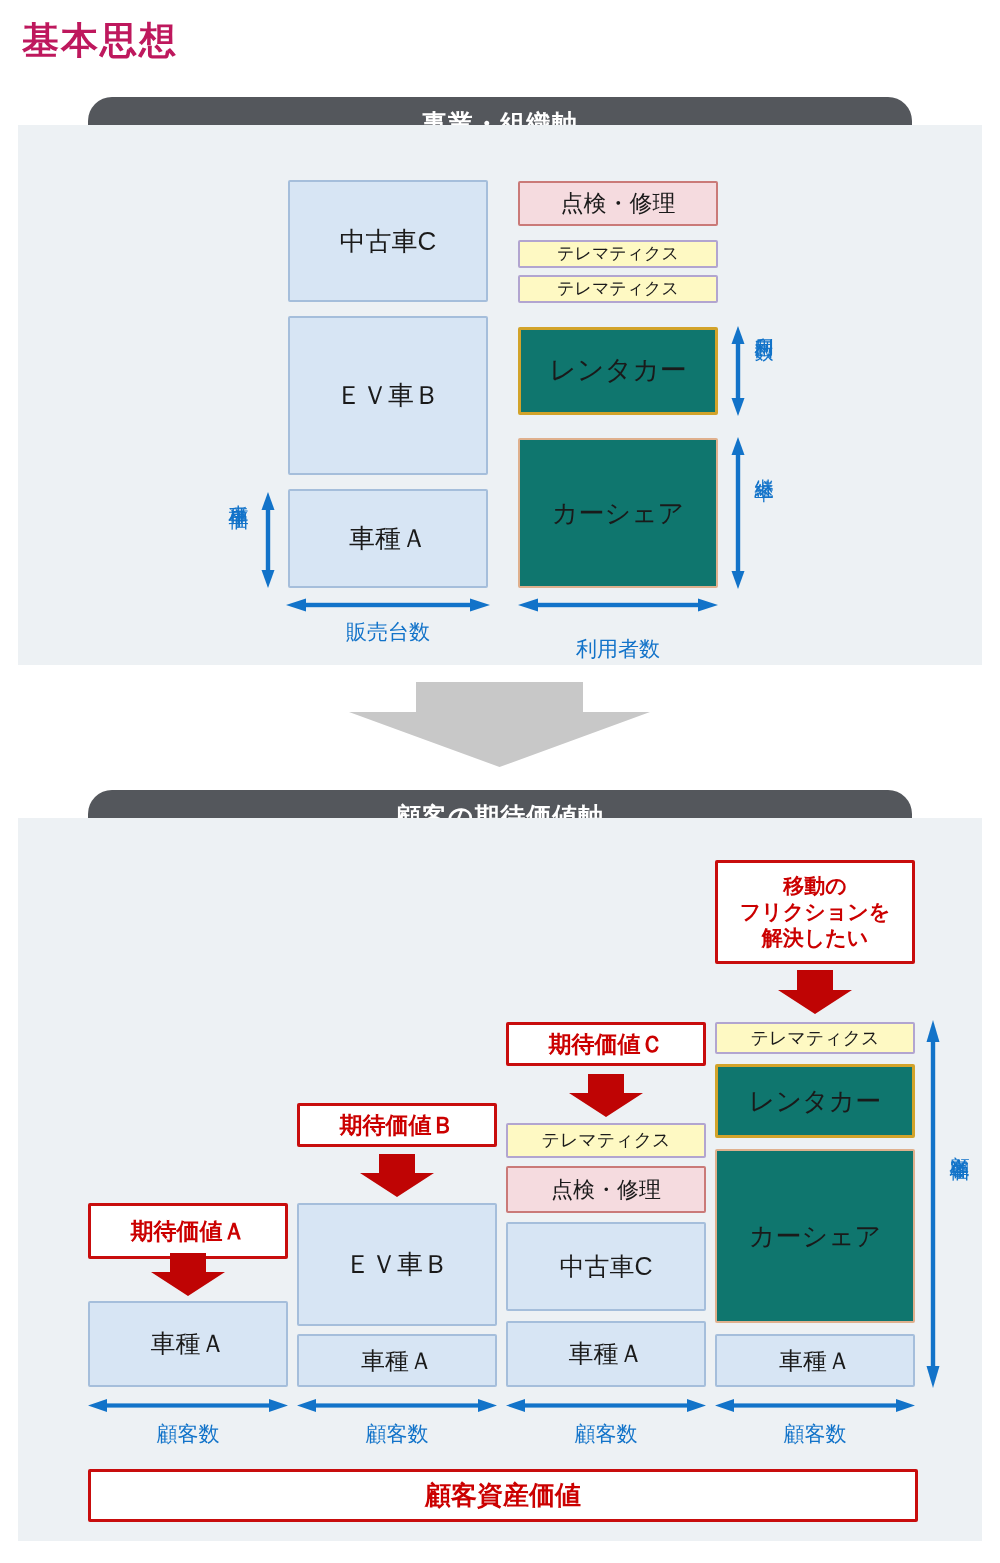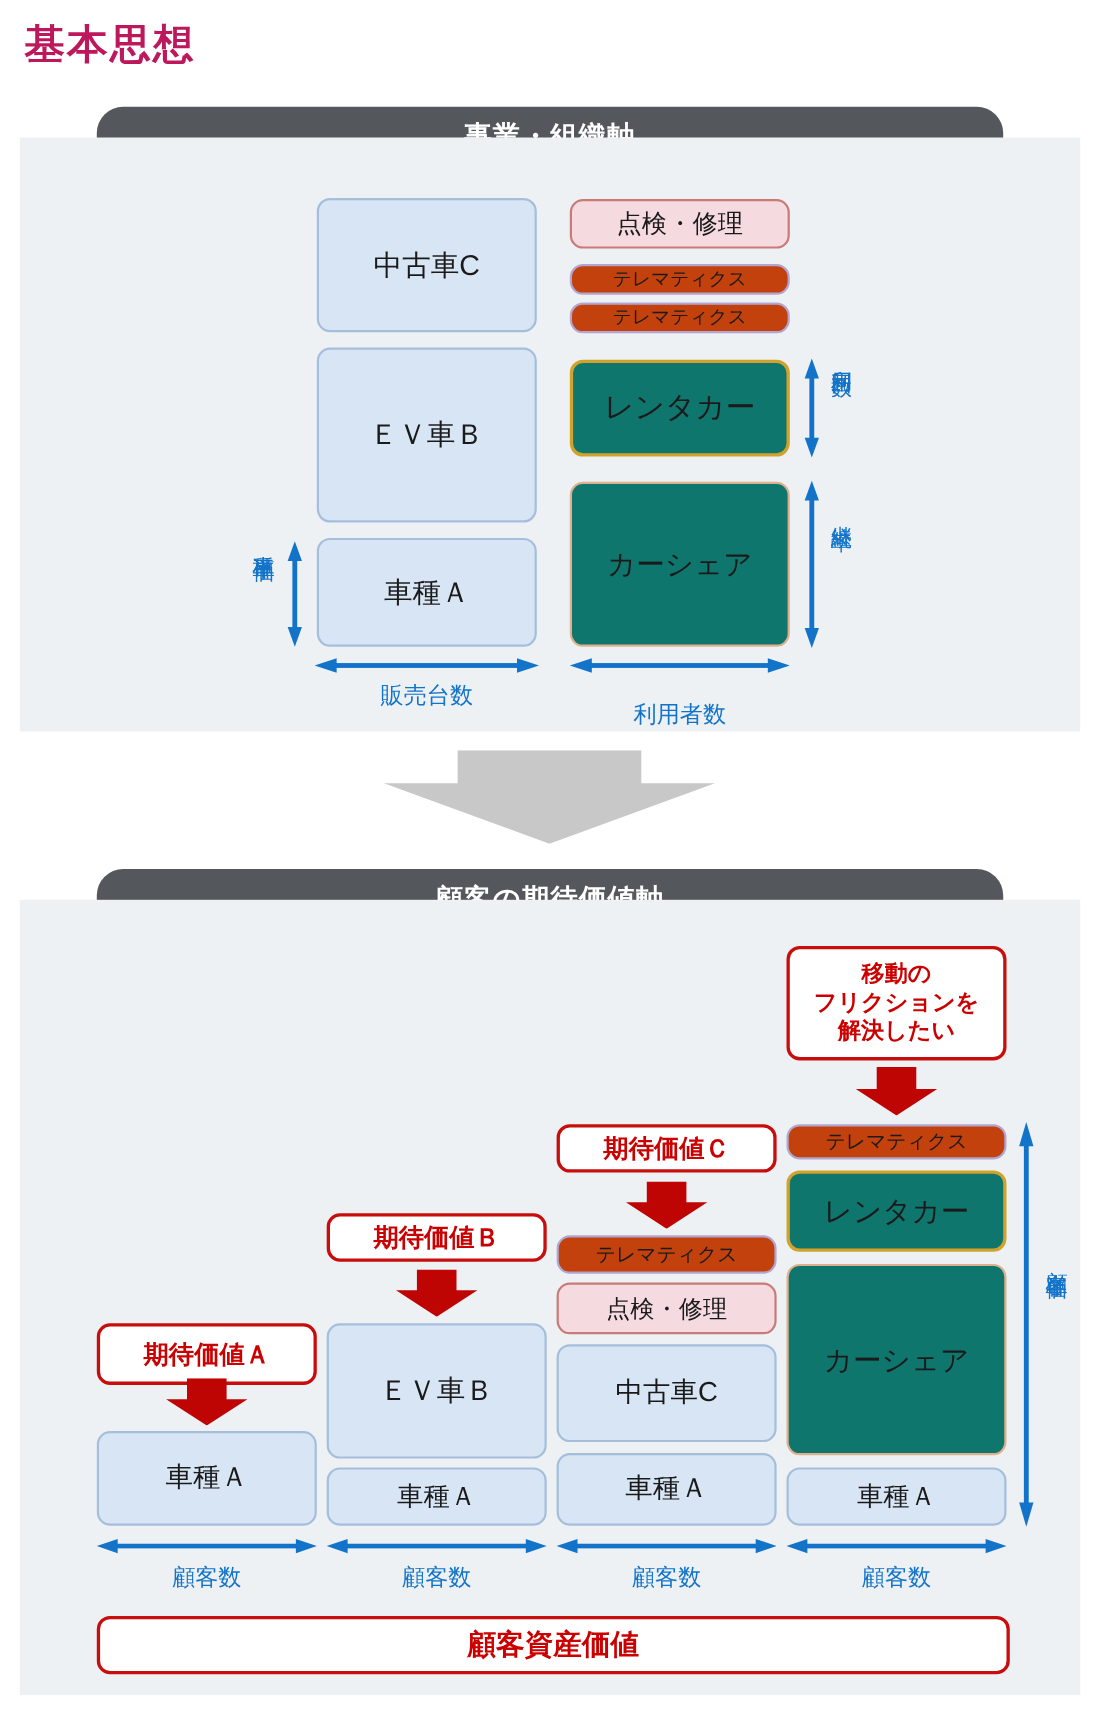--- a/index.html
+++ b/index.html
@@ -4,24 +4,24 @@
 <style>
   html,body{margin:0;padding:0;background:#fff;}
   #stage{position:relative;width:1000px;height:1563px;background:#ffffff;overflow:hidden;
          font-family:"Liberation Sans","DejaVu Sans",sans-serif;color:#1a1a1a;}
   .abs{position:absolute;box-sizing:border-box;}
   .panel{background:#edf1f4;}
   .hdr{background:#54575c;color:#ffffff;font-weight:bold;font-size:25px;
        display:flex;align-items:center;justify-content:center;
        border-radius:24px 24px 0 0;letter-spacing:1px;}
   .box{display:flex;align-items:center;justify-content:center;text-align:right;
-       border-radius:12px;line-height:1.25;}
+       border-radius:2px;line-height:1.25;}
   .blue  {background:#d7e5f4;border:2px solid #a5bedb;}
   .pink  {background:#f5dbdf;border:2px solid #ca7a78;}
-  .purple{background:#c2410c;border:2px solid #b2a5d0;}
+  .purple{background:#fef9c3;border:2px solid #b2a5d0;}
   .yellow{background:#0f766e;border:3px solid #d2a32a;}
   .peach {background:#0f766e;border:2px solid #dfb08d;}
   .redbox{background:#ffffff;border:3px solid #c80d0d;color:#cb0000;font-weight:bold;}
   .f17{font-size:17px;} .f18{font-size:18px;} .f22{font-size:22px;}
   .f23{font-size:23px;} .f24{font-size:24px;} .f25{font-size:25px;} .f26{font-size:26px;} .f27{font-size:27px;}
   .hlabel{color:#1273c9;font-size:21px;text-align:center;font-weight:500;}
   .vlabel{color:#1273c9;writing-mode:vertical-rl;text-orientation:upright;
           font-size:20px;letter-spacing:2px;display:flex;align-items:center;font-weight:500;}
   .title{font-size:37px;font-weight:bold;color:#be185d;letter-spacing:2px;}
   svg{display:block;width:100%;height:100%;}

